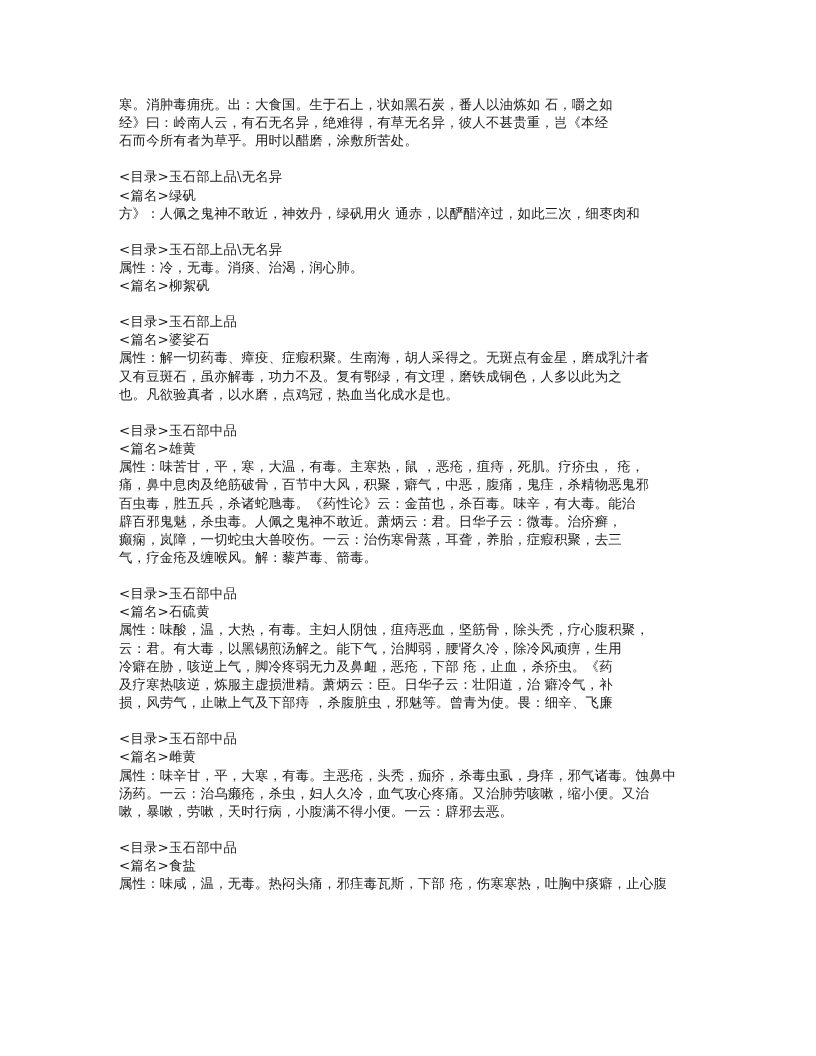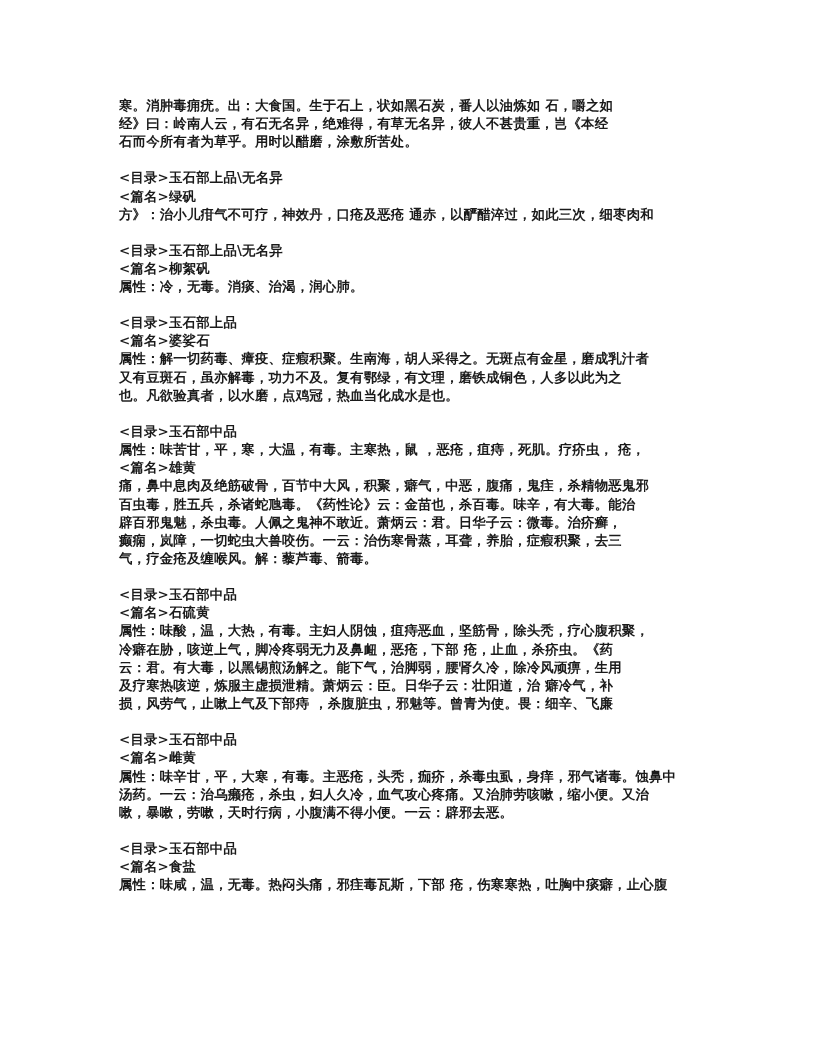--- a/index.html
+++ b/index.html
@@ -24,75 +24,75 @@
     .line {
       height: 18.2px;
       line-height: 18.2px;
       font-size: 13.4px;
       white-space: pre;
       letter-spacing: 0.2px;
     }
     .gap {
       height: 17.8px;
     }
-    .entry { margin: 0; font-weight: bold; }
+    .entry { margin: 0; }
   </style>
 </head>
 <body>
 
 <div class="page">
 
   <div class="entry">
     <div class="line">寒。消肿毒痈疣。出：大食国。生于石上，状如黑石炭，番人以油炼如 石，嚼之如</div>
     <div class="line">经》曰：岭南人云，有石无名异，绝难得，有草无名异，彼人不甚贵重，岂《本经</div>
     <div class="line">石而今所有者为草乎。用时以醋磨，涂敷所苦处。</div>
   </div>
   <div class="gap"></div>
 
   <div class="entry">
     <div class="line">&lt;目录&gt;玉石部上品\无名异</div>
     <div class="line">&lt;篇名&gt;绿矾</div>
-    <div class="line">方》：治小儿疳气不可疗，神效丹，口疮及恶疮 通赤，以酽醋淬过，如此三次，细枣肉和</div>
+    <div class="line">方》：人佩之鬼神不敢近，神效丹，绿矾用火 通赤，以酽醋淬过，如此三次，细枣肉和</div>
   </div>
   <div class="gap"></div>
 
   <div class="entry">
     <div class="line">&lt;目录&gt;玉石部上品\无名异</div>
+    <div class="line">属性：冷，无毒。消痰、治渴，润心肺。</div>
     <div class="line">&lt;篇名&gt;柳絮矾</div>
-    <div class="line">属性：冷，无毒。消痰、治渴，润心肺。</div>
   </div>
   <div class="gap"></div>
 
   <div class="entry">
     <div class="line">&lt;目录&gt;玉石部上品</div>
     <div class="line">&lt;篇名&gt;婆娑石</div>
     <div class="line">属性：解一切药毒、瘴疫、症瘕积聚。生南海，胡人采得之。无斑点有金星，磨成乳汁者</div>
     <div class="line">又有豆斑石，虽亦解毒，功力不及。复有鄂绿，有文理，磨铁成铜色，人多以此为之</div>
     <div class="line">也。凡欲验真者，以水磨，点鸡冠，热血当化成水是也。</div>
   </div>
   <div class="gap"></div>
 
   <div class="entry">
     <div class="line">&lt;目录&gt;玉石部中品</div>
+    <div class="line">&lt;篇名&gt;雄黄</div>
     <div class="line">属性：味苦甘，平，寒，大温，有毒。主寒热，鼠 ，恶疮，疽痔，死肌。疗疥虫， 疮，</div>
-    <div class="line">&lt;篇名&gt;雄黄</div>
     <div class="line">痛，鼻中息肉及绝筋破骨，百节中大风，积聚，癖气，中恶，腹痛，鬼疰，杀精物恶鬼邪</div>
     <div class="line">百虫毒，胜五兵，杀诸蛇虺毒。《药性论》云：金苗也，杀百毒。味辛，有大毒。能治</div>
     <div class="line">辟百邪鬼魅，杀虫毒。人佩之鬼神不敢近。萧炳云：君。日华子云：微毒。治疥癣，</div>
     <div class="line">癫痫，岚障，一切蛇虫大兽咬伤。一云：治伤寒骨蒸，耳聋，养胎，症瘕积聚，去三</div>
     <div class="line">气，疗金疮及缠喉风。解：藜芦毒、箭毒。</div>
   </div>
   <div class="gap"></div>
 
   <div class="entry">
     <div class="line">&lt;目录&gt;玉石部中品</div>
     <div class="line">&lt;篇名&gt;石硫黄</div>
     <div class="line">属性：味酸，温，大热，有毒。主妇人阴蚀，疽痔恶血，坚筋骨，除头秃，疗心腹积聚，</div>
+    <div class="line">云：君。有大毒，以黑锡煎汤解之。能下气，治脚弱，腰肾久冷，除冷风顽痹，生用</div>
     <div class="line">冷癖在胁，咳逆上气，脚冷疼弱无力及鼻衄，恶疮，下部 疮，止血，杀疥虫。《药</div>
-    <div class="line">云：君。有大毒，以黑锡煎汤解之。能下气，治脚弱，腰肾久冷，除冷风顽痹，生用</div>
     <div class="line">及疗寒热咳逆，炼服主虚损泄精。萧炳云：臣。日华子云：壮阳道，治 癖冷气，补</div>
     <div class="line">损，风劳气，止嗽上气及下部痔 ，杀腹脏虫，邪魅等。曾青为使。畏：细辛、飞廉</div>
   </div>
   <div class="gap"></div>
 
   <div class="entry">
     <div class="line">&lt;目录&gt;玉石部中品</div>
     <div class="line">&lt;篇名&gt;雌黄</div>
     <div class="line">属性：味辛甘，平，大寒，有毒。主恶疮，头秃，痂疥，杀毒虫虱，身痒，邪气诸毒。蚀鼻中</div>
     <div class="line">汤药。一云：治乌癞疮，杀虫，妇人久冷，血气攻心疼痛。又治肺劳咳嗽，缩小便。又治</div>

